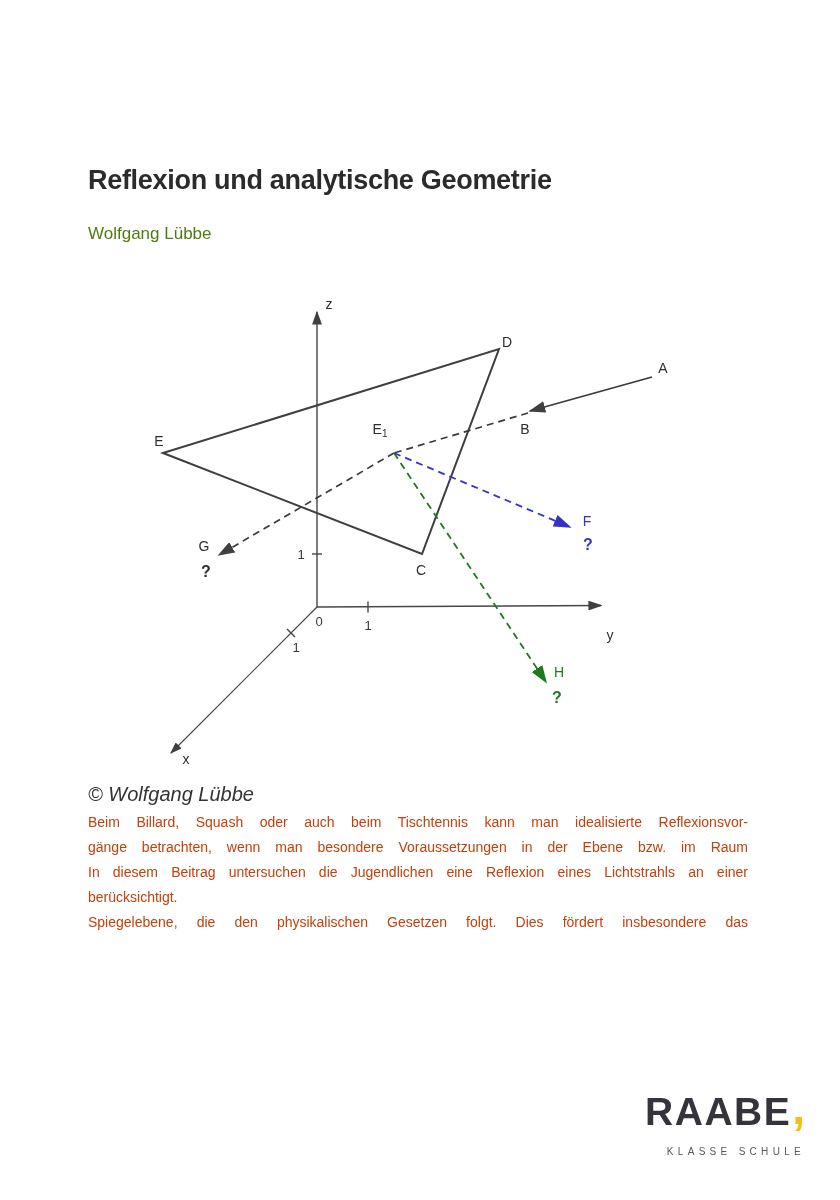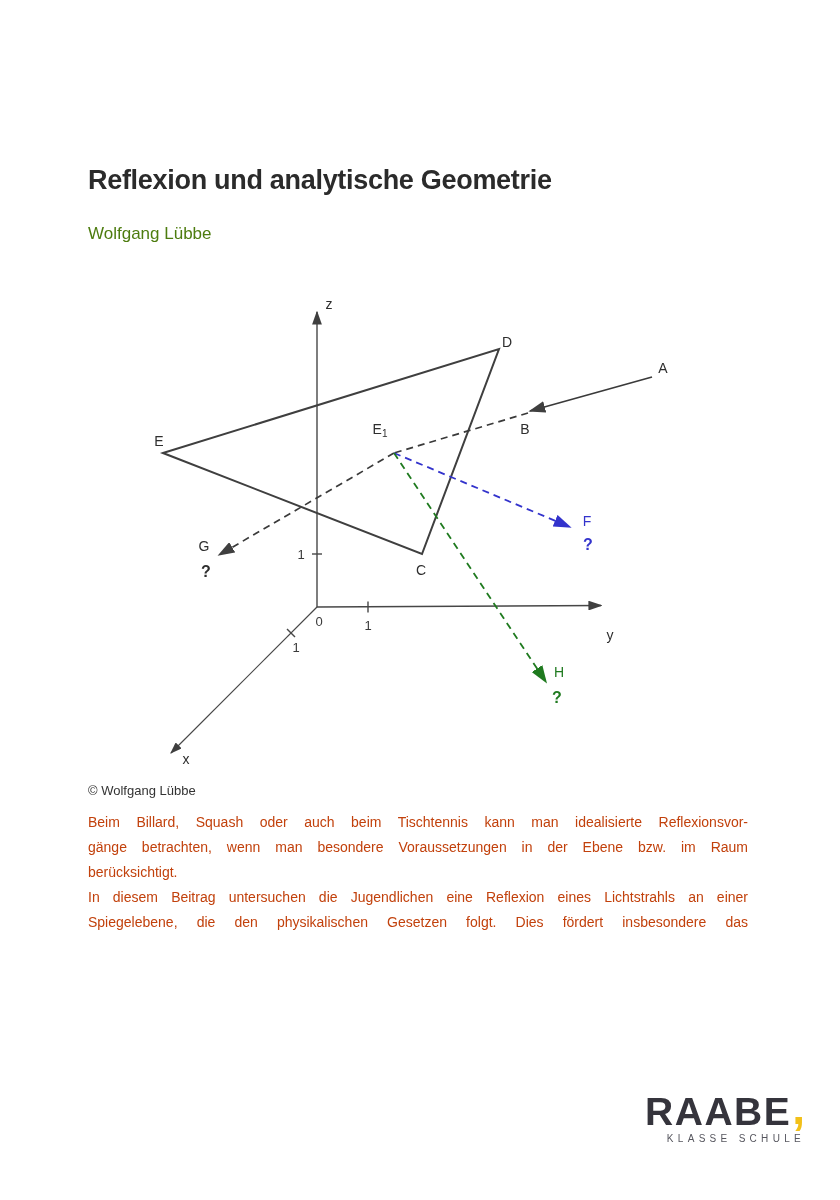--- a/index.html
+++ b/index.html
@@ -20,39 +20,39 @@
   .dlabel {
     position:absolute; transform:translate(-50%,-50%);
     font-size:14px; color:#2e2e2e; white-space:nowrap; line-height:1;
   }
   .dlabel.tick { font-size:13px; color:#3a3a3a; }
   .dlabel.q { font-weight:bold; font-size:16px; }
   .blue { color:#3333cc; }
   .green { color:#1f7a1f; }
   .sub1 { font-size:10px; vertical-align:-3px; }
   .copyright {
-    position:absolute; left:88px; top:783px; font-size:13px; color:#333333;
+    position:absolute; left:88px; top:783px; font-size:20px; font-style:italic; color:#333333;
   }
   .bodytext {
     position:absolute; left:88px; top:810px; width:660px;
     font-size:14px; line-height:25px; color:#c2410c;
   }
   .para-line { text-align:justify; text-align-last:justify; }
   .para-line.last { text-align-last:left; }
   .logo { position:absolute; left:585px; top:1086px; width:220px;text-align:right; }
   .brand-row { white-space:nowrap; line-height:1; }
   .brand {
     font-size:39px; font-weight:bold; letter-spacing:1.5px; color:#35343c;
   }
   .comma {
     font-size:46px; font-weight:bold; color:#f2c019; margin-left:1px;
     position:relative; top:-1px;
   }
   .tagline {
-    margin-top:1px; padding-left:24px; font-size:10px; letter-spacing:4.3px;
+    margin-top:14px; padding-left:24px; font-size:10px; letter-spacing:4.3px;
     color:#56565e; white-space:nowrap;
   }
 </style>
 </head>
 <body>
 
 <div class="page">
 
   <h1 class="title">Reflexion und analytische Geometrie</h1>
   <div class="author">Wolfgang Lübbe</div>
@@ -112,22 +112,22 @@
     <span class="dlabel q" style="left:66px; top:282px;">?</span>
     <span class="dlabel green" style="left:419px; top:382px;">H</span>
     <span class="dlabel q green" style="left:417px; top:408px;">?</span>
   </div>
 
   <div class="copyright">© Wolfgang Lübbe</div>
 
   <div class="bodytext">
     <div class="para-line">Beim Billard, Squash oder auch beim Tischtennis kann man idealisierte Reflexionsvor-</div>
     <div class="para-line">gänge betrachten, wenn man besondere Voraussetzungen in der Ebene bzw. im Raum</div>
+    <div class="para-line">In diesem Beitrag untersuchen die Jugendlichen eine Reflexion eines Lichtstrahls an einer</div>
     <div class="para-line last">berücksichtigt.</div>
-    <div class="para-line">In diesem Beitrag untersuchen die Jugendlichen eine Reflexion eines Lichtstrahls an einer</div>
     <div class="para-line">Spiegelebene, die den physikalischen Gesetzen folgt. Dies fördert insbesondere das</div>
   </div>
 
   <div class="logo">
     <div class="brand-row">
       <span class="brand">RAABE</span><span class="comma">,</span>
     </div>
     <div class="tagline">KLASSE SCHULE</div>
   </div>
 

